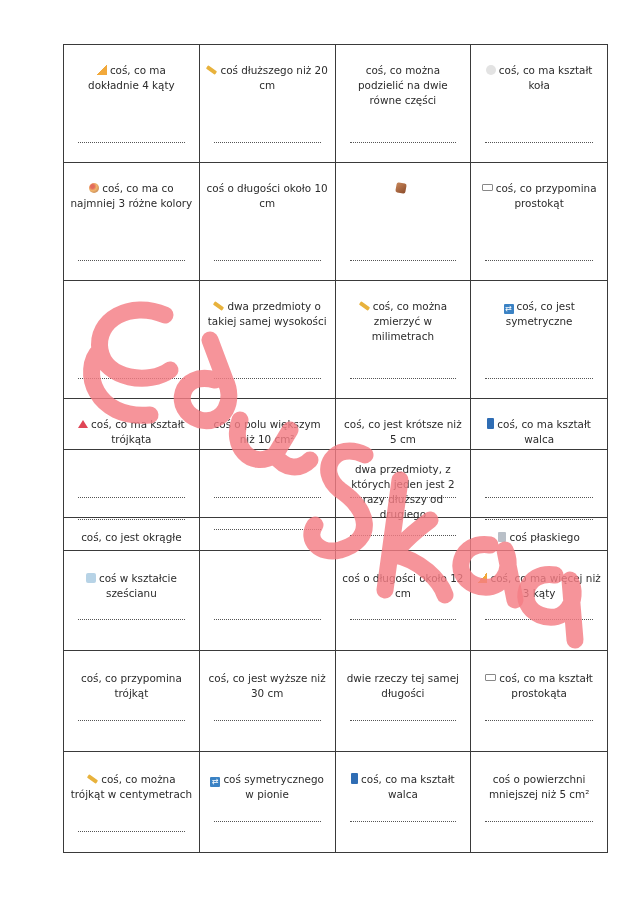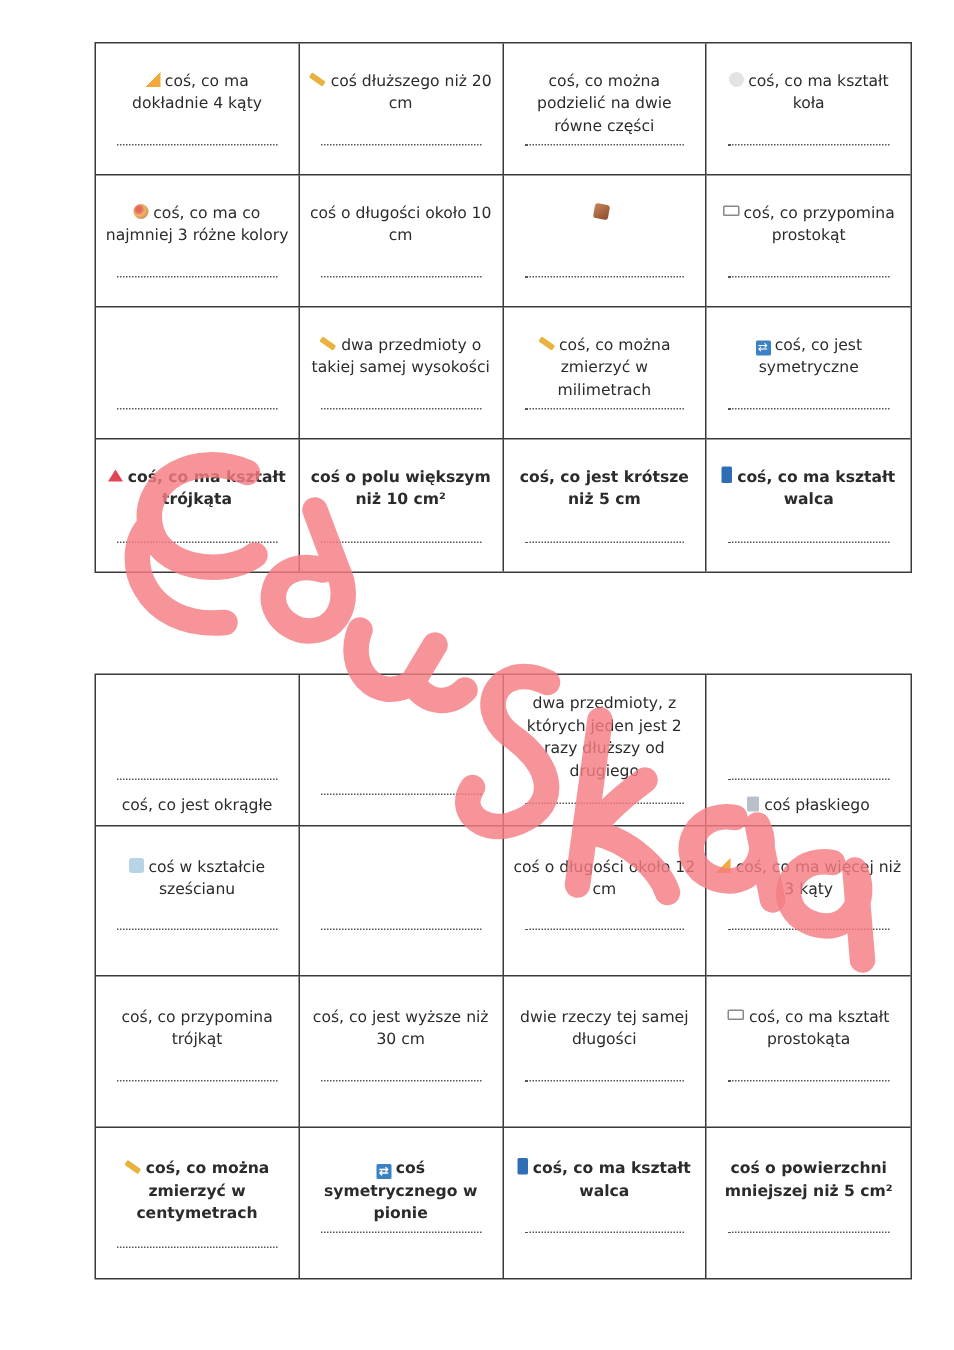--- a/index.html
+++ b/index.html
@@ -1,25 +1,25 @@
 <!DOCTYPE html>
 <html><head>
 <meta charset="utf-8">
 <style>
   html, body { margin:0; padding:0; background:#ffffff; }
   body { width:636px; height:900px; position:relative; overflow:hidden;
          font-family:"DejaVu Sans", "Liberation Sans", sans-serif; color:#2b2b2b; }
   .grid { position:absolute; left:63px; width:545px; display:grid;
           grid-template-columns:repeat(4, 1fr); border:1.5px solid #3a3a3a; box-sizing:border-box; }
-  .grid1 { top:28px; height:354px; grid-template-rows:repeat(4, 1fr); }
+  .grid1 { top:44px; height:474px; grid-template-rows:repeat(4, 1fr); }
   .grid2 { top:449px; height:404px; grid-template-rows:repeat(4, 1fr); }
   .cell { border-right:1.5px solid #3a3a3a; border-bottom:1.5px solid #3a3a3a;
           position:relative; box-sizing:border-box; text-align:center; }
   .cell:nth-child(4n) { border-right:none; }
-  .cell:nth-last-child(-n+4) { border-bottom:none;font-weight:bold; }
+  .cell:nth-last-child(-n+4) { border-bottom:none; }
   .txt { position:absolute; left:6px; right:6px; top:18px; font-size:10.4px; line-height:15px; }
   .grid2 .txt.center { top:36px;margin-top:44px; }
   .grid2 .txt.top { top:12px; }
   .grid2 .txt.mid { top:20px; }
   .dots { position:absolute; left:14px; right:14px; bottom:19px; border-bottom:1px dotted #555; height:0; }
   .grid2 .dots { bottom:30px; }
   .grid2 .dots.low { bottom:20px; }
   .grid2 .dots.lower { bottom:14px; }
   .ico { display:inline-block; width:10px; height:10px; margin-right:3px; vertical-align:-1px; }
   .ico-setsquare { background:linear-gradient(135deg, transparent 50%, #f2a93b 50%); }
@@ -153,21 +153,21 @@
   <div class="cell">
       <div class="txt mid"><span>dwie rzeczy tej samej długości</span></div>
       <div class="dots"></div>
     </div>
   <div class="cell">
       <div class="txt mid"><span class="ico ico-rect"></span><span>coś, co ma kształt prostokąta</span></div>
       <div class="dots"></div>
     </div>
 
   <div class="cell">
-      <div class="txt mid"><span class="ico ico-ruler"></span><span>coś, co można zmierzyć w centymetrach</span></div>
+      <div class="txt mid"><span class="ico ico-ruler"></span><span>coś, co można trójkąt w centymetrach</span></div>
       <div class="dots low"></div>
     </div>
   <div class="cell">
       <div class="txt mid"><span class="ico ico-sym">⇄</span><span>coś symetrycznego w pionie</span></div>
       <div class="dots"></div>
     </div>
   <div class="cell">
       <div class="txt mid"><span class="ico ico-cyl"></span><span>coś, co ma kształt walca</span></div>
       <div class="dots"></div>
     </div>

